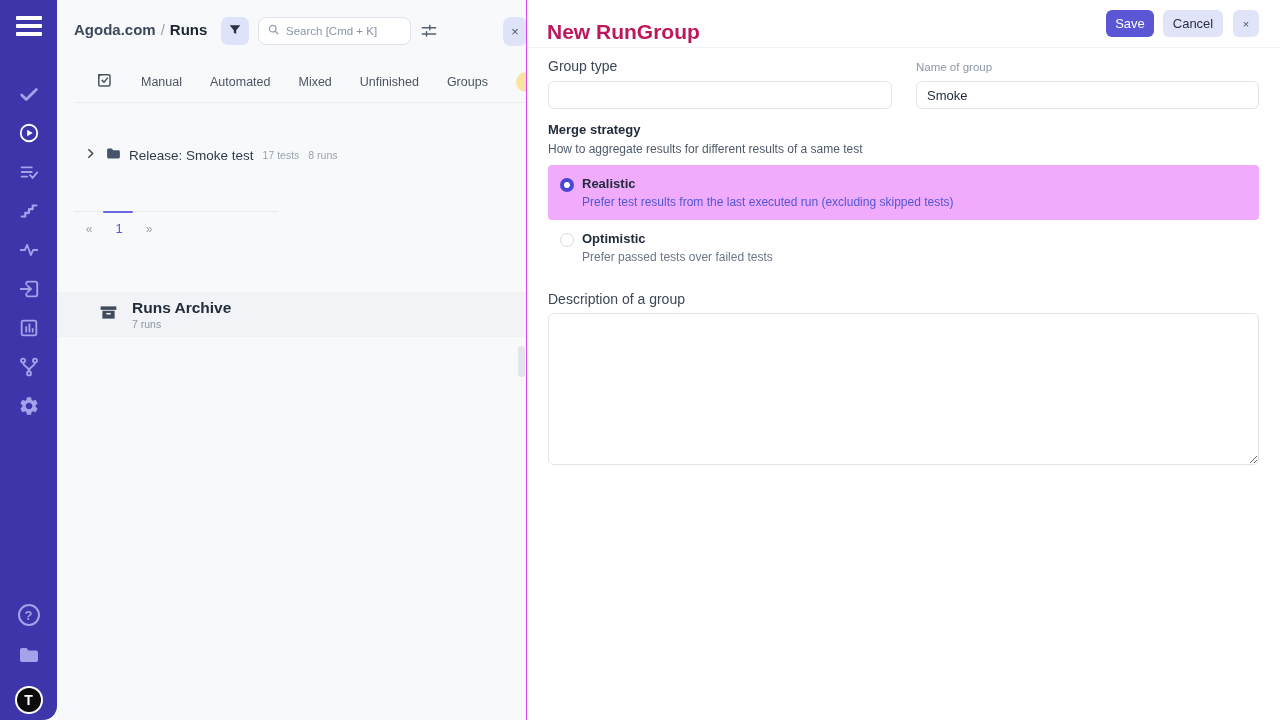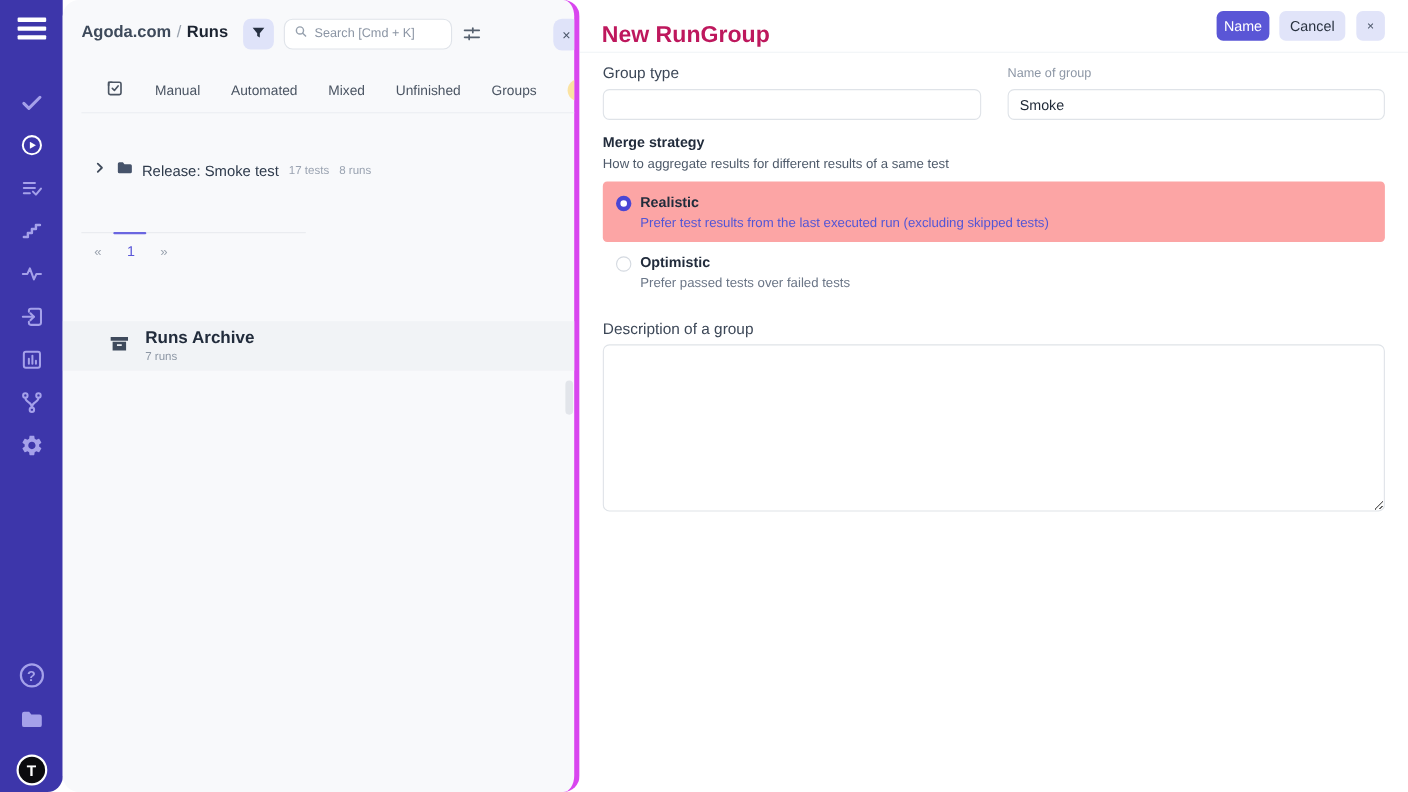--- a/index.html
+++ b/index.html
@@ -25,21 +25,21 @@
     display:flex; flex-direction:column; align-items:center; gap:17px; }
   .help-circle { width:22px; height:22px; border:2px solid #a5a1ea; border-radius:50%;
     color:#a5a1ea; font-size:13px; font-weight:bold; display:flex; align-items:center;
     justify-content:center; cursor:pointer; }
   .avatar { width:24px; height:24px; background:#0b0b0e; border-radius:50%; color:#fff;
     font-weight:bold; font-size:14px; display:flex; align-items:center; justify-content:center;
     box-shadow:0 0 0 2px #ffffff; cursor:pointer; }
 
   
   .left-panel { width:470px; flex:0 0 470px; background:#f8f9fb; position:relative;
-    border-right:5px solid #d946ef; overflow:hidden;border-radius:15px; }
+    border-right:1px solid #d946ef; overflow:hidden; }
   .lp-header { position:absolute; top:0; left:0; width:470px; height:62px; }
   .breadcrumb { position:absolute; left:17px; top:21px; font-size:15px; font-weight:700;
     color:#3e4a5b; white-space:nowrap; }
   .breadcrumb .sep { color:#98a1ad; font-weight:400; padding:0 5px; }
   .breadcrumb .page { color:#1b2330; }
   .filter-btn { position:absolute; left:164px; top:17px; width:28px; height:28px;
     background:#dfe3f9; border:none; border-radius:7px; display:flex; align-items:center;
     justify-content:center; cursor:pointer; }
   .search-box { position:absolute; left:201px; top:17px; width:153px; height:28px;
     background:#fff; border:1px solid #dfe3e9; border-radius:8px; display:flex;
@@ -104,21 +104,21 @@
     padding:0 10px; font-size:13px; color:#1f2937; outline:none; background:#fff;
     font-family:"Liberation Sans",sans-serif; }
 
   .merge-title { font-size:13px; font-weight:700; color:#222c3c; margin-top:13px; }
   .merge-sub { font-size:12px; color:#4e5a6a; margin-top:5px; }
 
   .options { margin-top:9px; }
   .opt-row { display:flex; align-items:flex-start; padding:11px 12px; border-radius:4px;
     cursor:pointer; border-top:1px solid #eef1f4; }
   .opt-row:first-child { border-top:none; }
-  .opt-row.selected { background:#fca5a5; border-top:none; }
+  .opt-row.selected { background:#f0abfc; border-top:none; }
   .opt-row.selected + .opt-row { border-top:none; }
   .radio { width:14px; height:14px; border-radius:50%; background:#fff;
     border:1.5px solid #d4d9e0; margin-top:2px; flex:0 0 14px; }
   .radio.on { border:4.5px solid #4a46d4; }
   .opt-text { margin-left:8px; }
   .opt-label { font-size:13px; font-weight:700; color:#222c3c; }
   .opt-desc { font-size:12px; color:#6b7687; margin-top:4px; }
   .opt-row.selected .opt-desc { color:#5356d6; }
 
   .desc-label { font-size:14px; color:#3c4757; margin-top:16px; margin-bottom:6px; }
@@ -285,21 +285,21 @@
         <div class="archive-count">7 runs</div>
       </span>
     </div>
 
     <div class="resize-handle"></div>
   </section>
 
   <section class="right-panel">
     <div class="rp-header">
       <h1 class="rp-title">New RunGroup</h1>
-      <button class="btn btn-save">Name</button>
+      <button class="btn btn-save">Save</button>
       <button class="btn btn-cancel">Cancel</button>
       <button class="btn btn-x">×</button>
     </div>
 
     <div class="rp-content">
       <div class="form-row">
         <div class="col-left">
           <div class="lbl-lg">Group type</div>
           <input type="text" class="txt-input" style="">
         </div>

